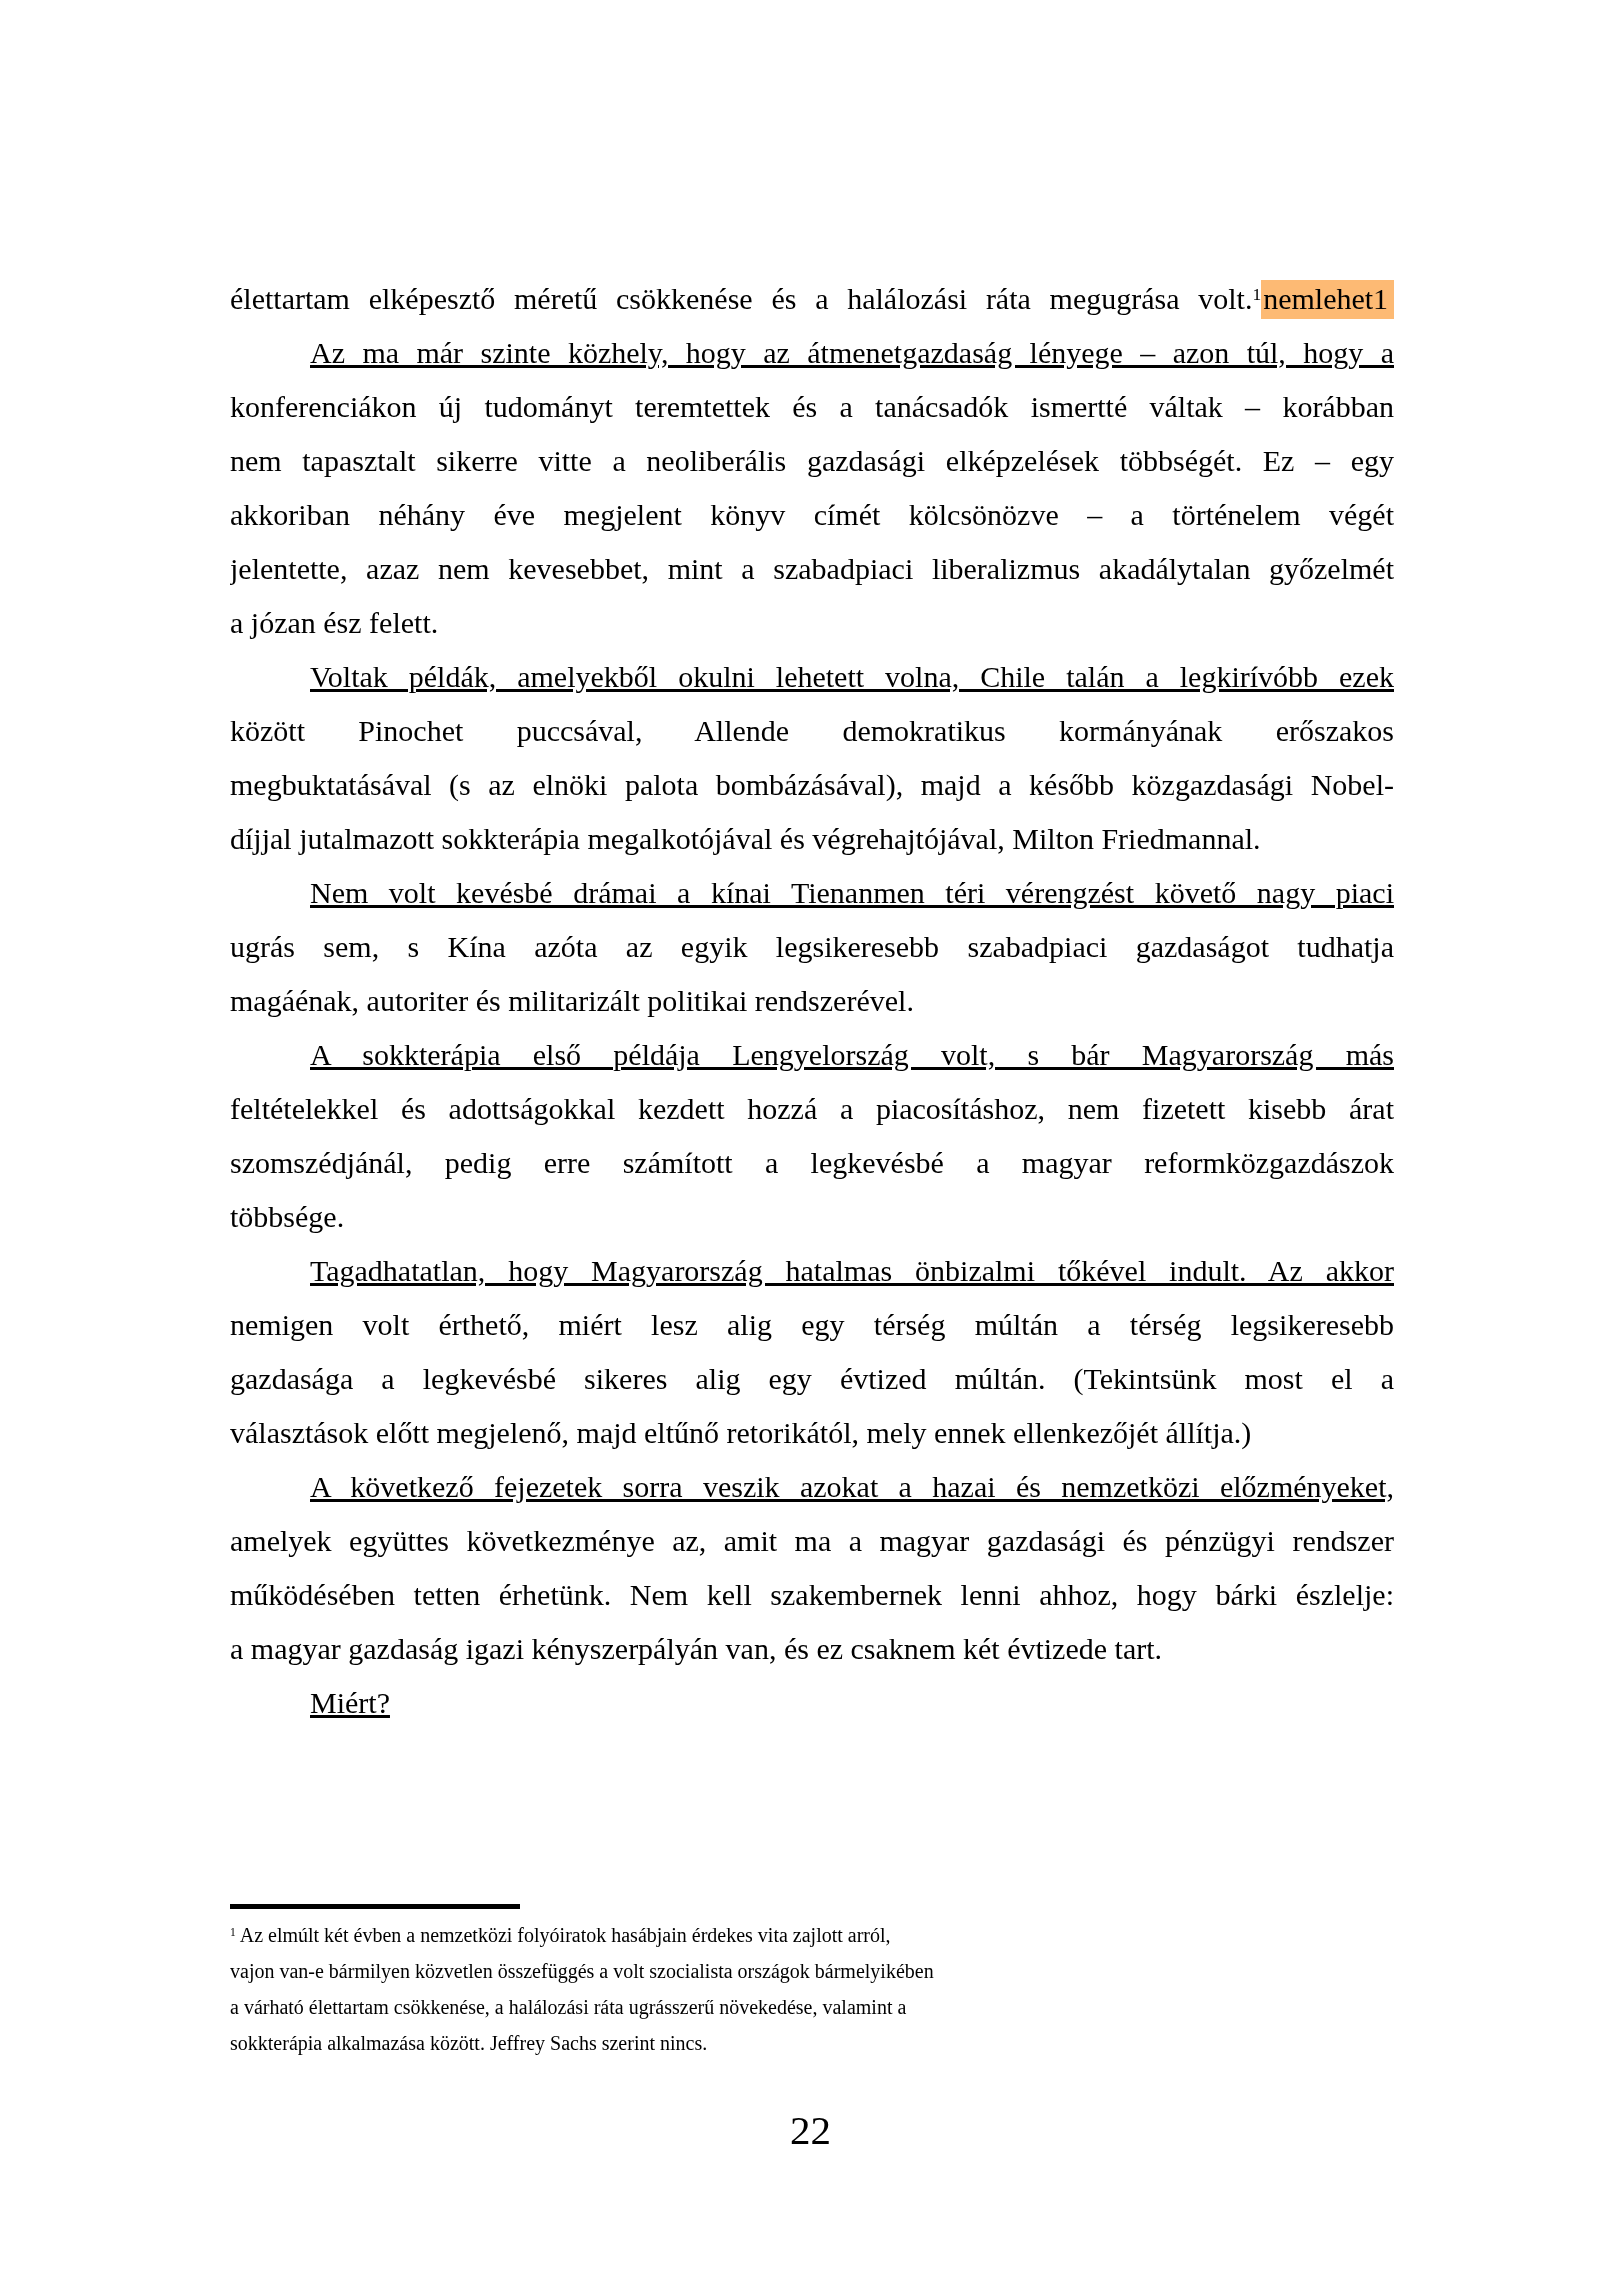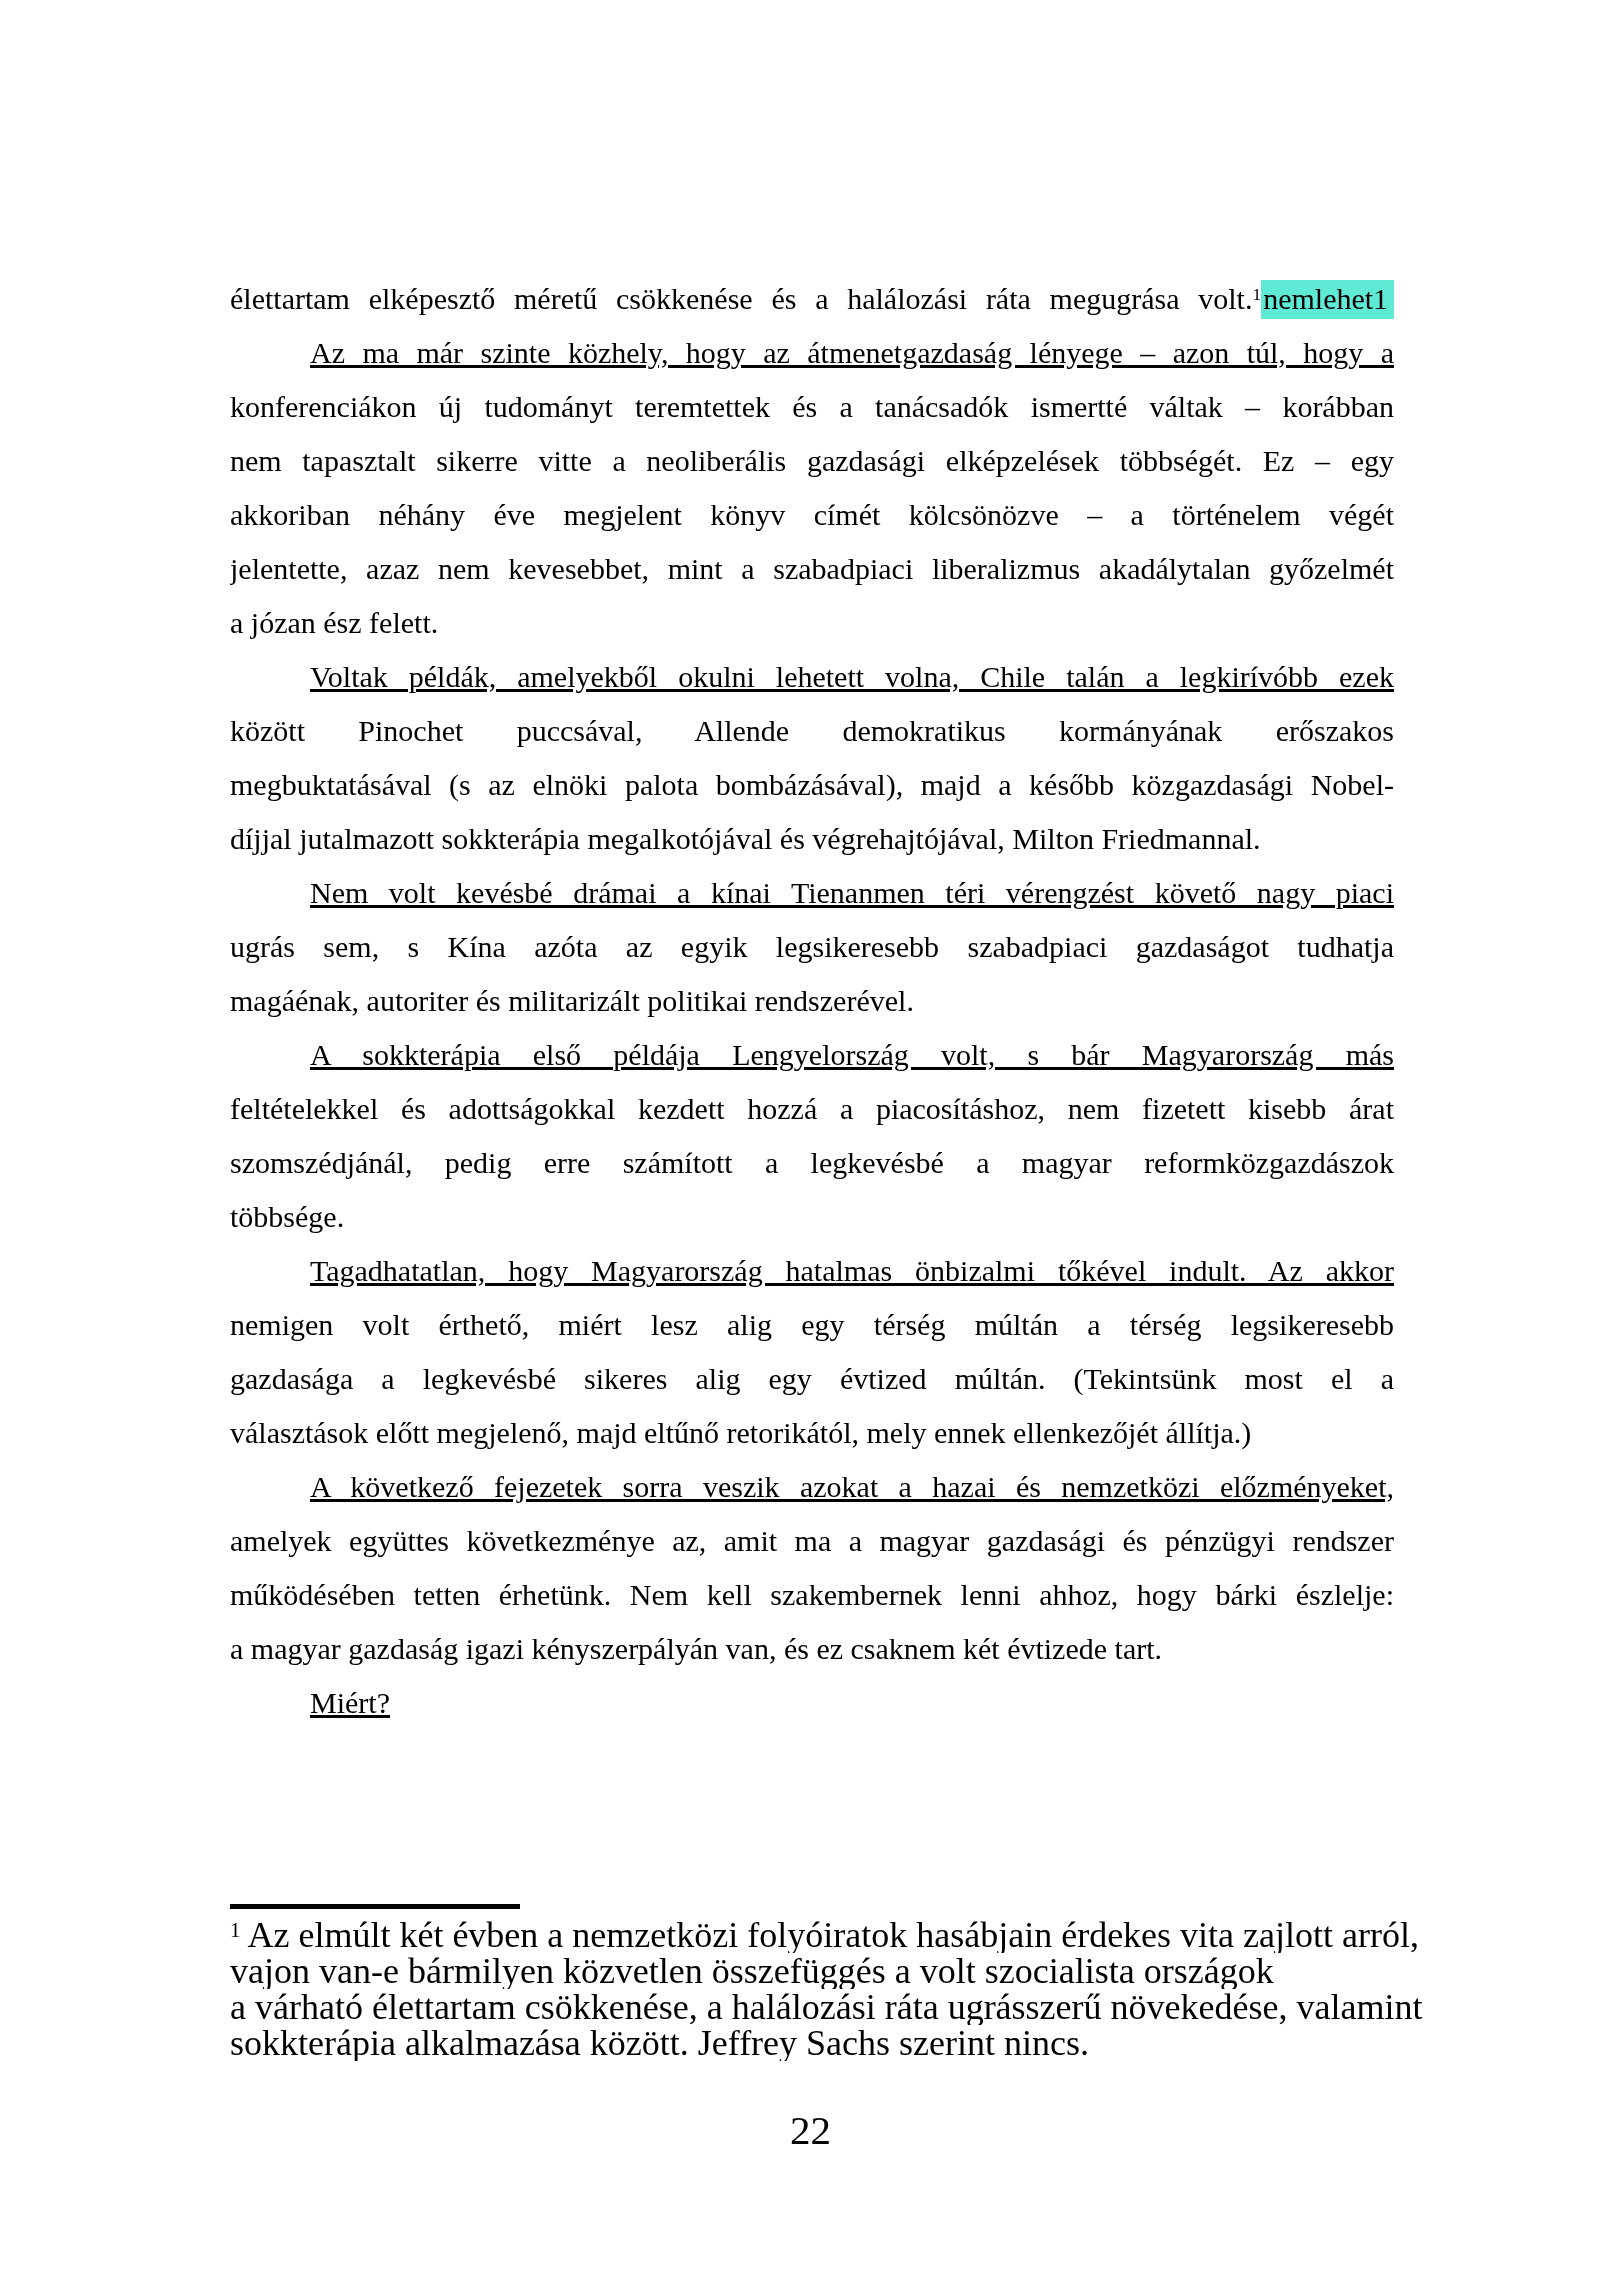--- a/index.html
+++ b/index.html
@@ -35,39 +35,39 @@
   .footnote-sep {
     position: absolute;
     left: 230px; top: 1904px;
     width: 290px; height: 4.9px;
     background: #000000;
   }
   .footnote {
     position: absolute;
     left: 230px; top: 1917px;
     width: 1206px;
-    font-size: 36px;
+    font-size: 20px;
     line-height: 36px;
   }
   .footnote .line { height: 36px; }
   .page-number {
     position: absolute;
     left: 0; top: 2113px;
     width: 100%;
     text-align: center;
     font-size: 41px;
     line-height: 35px;
   }
 </style>
 </head>
 <body style="background: rgb(255, 255, 255); color: rgb(0, 0, 0);">
 
 <div class="page">
   <main class="body-text" id="bodyLines">
-      <div class="line fill"><span>élettartam elképesztő méretű csökkenése és a halálozási ráta megugrása volt.</span><span class="sup">1</span><span class="hl" style="background: #5eead4;">nemlehet1</span></div>
+      <div class="line fill"><span>élettartam elképesztő méretű csökkenése és a halálozási ráta megugrása volt.</span><span class="sup">1</span><span class="hl" style="background: #fdba74;">nemlehet1</span></div>
       <div class="line fill indent"><span>Az ma már szinte közhely, hogy az átmenetgazdaság lényege – azon túl, hogy a</span></div>
       <div class="line fill"><span>konferenciákon új tudományt teremtettek és a tanácsadók ismertté váltak – korábban</span></div>
       <div class="line fill"><span>nem tapasztalt sikerre vitte a neoliberális gazdasági elképzelések többségét. Ez – egy</span></div>
       <div class="line fill"><span>akkoriban néhány éve megjelent könyv címét kölcsönözve – a történelem végét</span></div>
       <div class="line fill"><span>jelentette, azaz nem kevesebbet, mint a szabadpiaci liberalizmus akadálytalan győzelmét</span></div>
       <div class="line"><span>a józan ész felett.</span></div>
       <div class="line fill indent"><span>Voltak példák, amelyekből okulni lehetett volna, Chile talán a legkirívóbb ezek</span></div>
       <div class="line fill"><span>között Pinochet puccsával, Allende demokratikus kormányának erőszakos</span></div>
       <div class="line fill"><span>megbuktatásával (s az elnöki palota bombázásával), majd a később közgazdasági Nobel-</span></div>
       <div class="line"><span>díjjal jutalmazott sokkterápia megalkotójával és végrehajtójával, Milton Friedmannal.</span></div>

